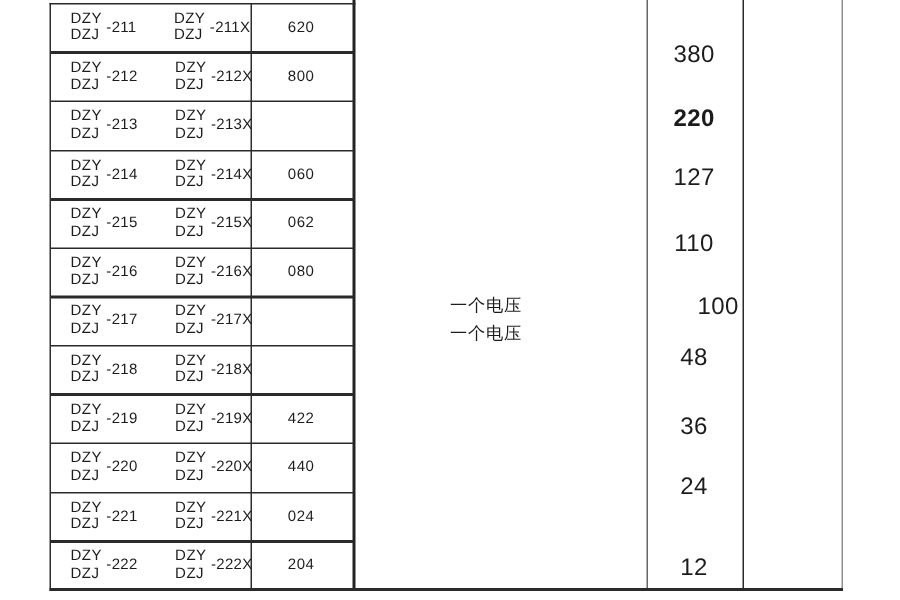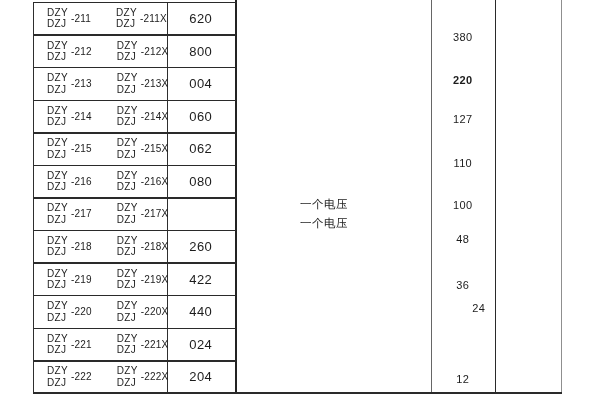--- a/index.html
+++ b/index.html
@@ -45,34 +45,34 @@
   .pair { display: flex; align-items: center; gap: 3px; }
   .stack {
     display: flex; flex-direction: column;
     font-size: 10px; line-height: 11.5px; letter-spacing: 0.3px;
     white-space: nowrap;
   }
   .suffix { font-size: 10px; letter-spacing: 0.2px; white-space: nowrap; }
   .code-cell {
     flex: 1;
     display: flex; align-items: center; justify-content: center;
-    font-size: 13px; letter-spacing: 0.4px; text-align: right;
+    font-size: 10px; letter-spacing: 0.4px; text-align: right;
   }
 
   .winding-label {
     position: absolute; left: 237px; width: 174px; top: 195px;
     text-align: center; font-size: 11.5px; line-height: 18.5px;
     letter-spacing: 0.5px;
   }
   .winding-label div { white-space: nowrap; }
 
   .voltage-column { position: absolute; left: 431px; top: 0; width: 63.5px; height: 394px; }
   .voltage-value {
     position: absolute; left: 0; width: 100%;
-    text-align: center; font-size: 11px; line-height: 14px;
+    text-align: center; font-size: 16px; line-height: 14px;
     letter-spacing: 0.3px;
   }
 </style>
 </head>
 <body>
 
 <div class="stage">
 
   <div class="vline v-left"></div>
   <div class="vline v-model"></div>
@@ -148,21 +148,20 @@
         <span class="suffix">-213</span>
       </div>
       <div class="pair">
         <div class="stack">
           <span>DZY</span>
           <span>DZJ</span>
         </div>
         <span class="suffix">-213X</span>
       </div>
     </div>
-    <div class="code-cell">004</div>
   </div>
 
   <div class="row" style="top: 99.91px; height: 32.57px;">
     <div class="model-cell">
       <div class="pair">
         <div class="stack">
           <span>DZY</span>
           <span>DZJ</span>
         </div>
         <span class="suffix">-214</span>
@@ -247,21 +246,20 @@
         <span class="suffix">-218</span>
       </div>
       <div class="pair">
         <div class="stack">
           <span>DZY</span>
           <span>DZJ</span>
         </div>
         <span class="suffix">-218X</span>
       </div>
     </div>
-    <div class="code-cell">260</div>
   </div>
 
   <div class="row" style="top: 262.76px; height: 32.57px;">
     <div class="model-cell">
       <div class="pair">
         <div class="stack">
           <span>DZY</span>
           <span>DZJ</span>
         </div>
         <span class="suffix">-219</span>
@@ -341,21 +339,21 @@
   <div class="winding-label">
     <div>一个电压</div>
     <div>一个电压</div>
   </div>
 
   <div class="voltage-column" id="volts">
       <div class="voltage-value" style="top: 30px;">380</div>
       <div class="voltage-value" style="top: 73px; font-weight: bold;">220</div>
       <div class="voltage-value" style="top: 112px; text-align: center;">127</div>
       <div class="voltage-value" style="top: 156px;">110</div>
-      <div class="voltage-value" style="top: 198px;">100</div>
+      <div class="voltage-value" style="top: 198px; padding-left: 16px;">100</div>
       <div class="voltage-value" style="top: 232px;">48</div>
       <div class="voltage-value" style="top: 278px;">36</div>
-      <div class="voltage-value" style="top: 301px; margin-left: 16px;">24</div>
+      <div class="voltage-value" style="top: 318px;">24</div>
       <div class="voltage-value" style="top: 372px;">12</div>
     </div>
 
   <div></div>
 </div>
 
 </body></html>

